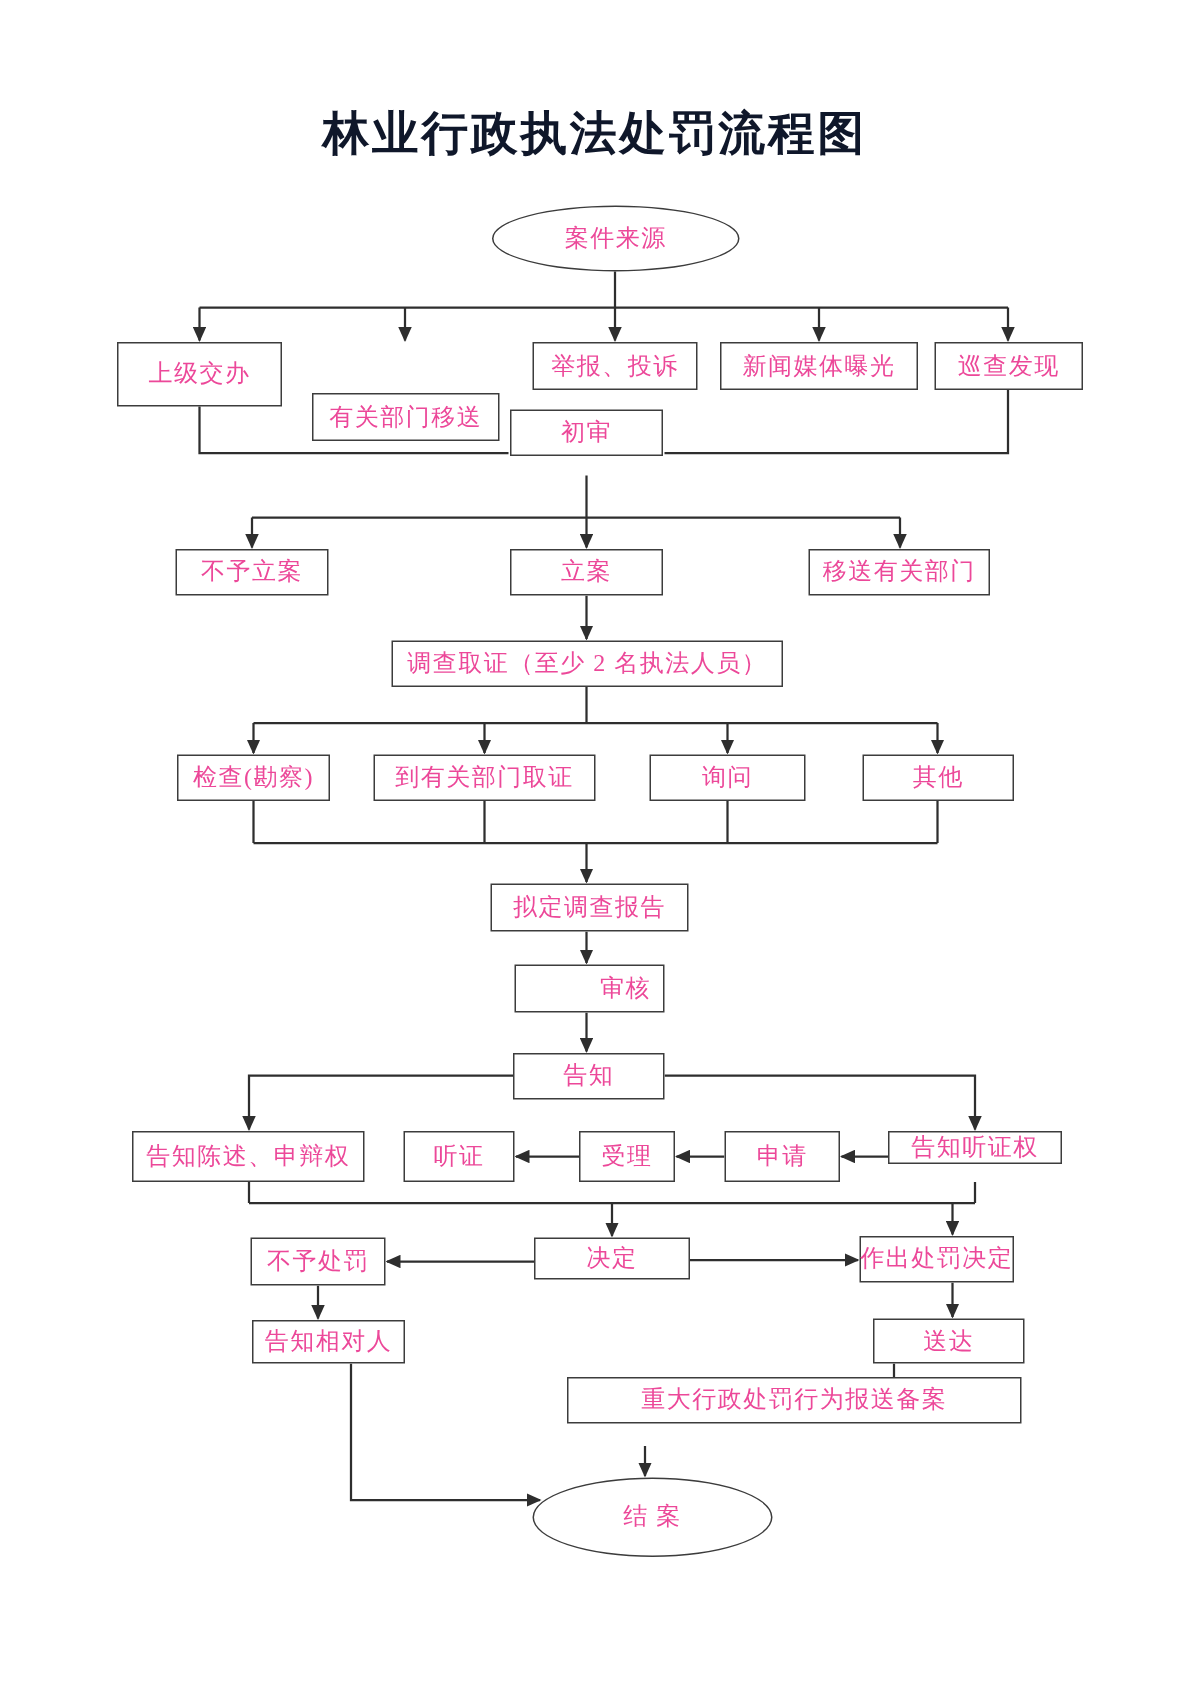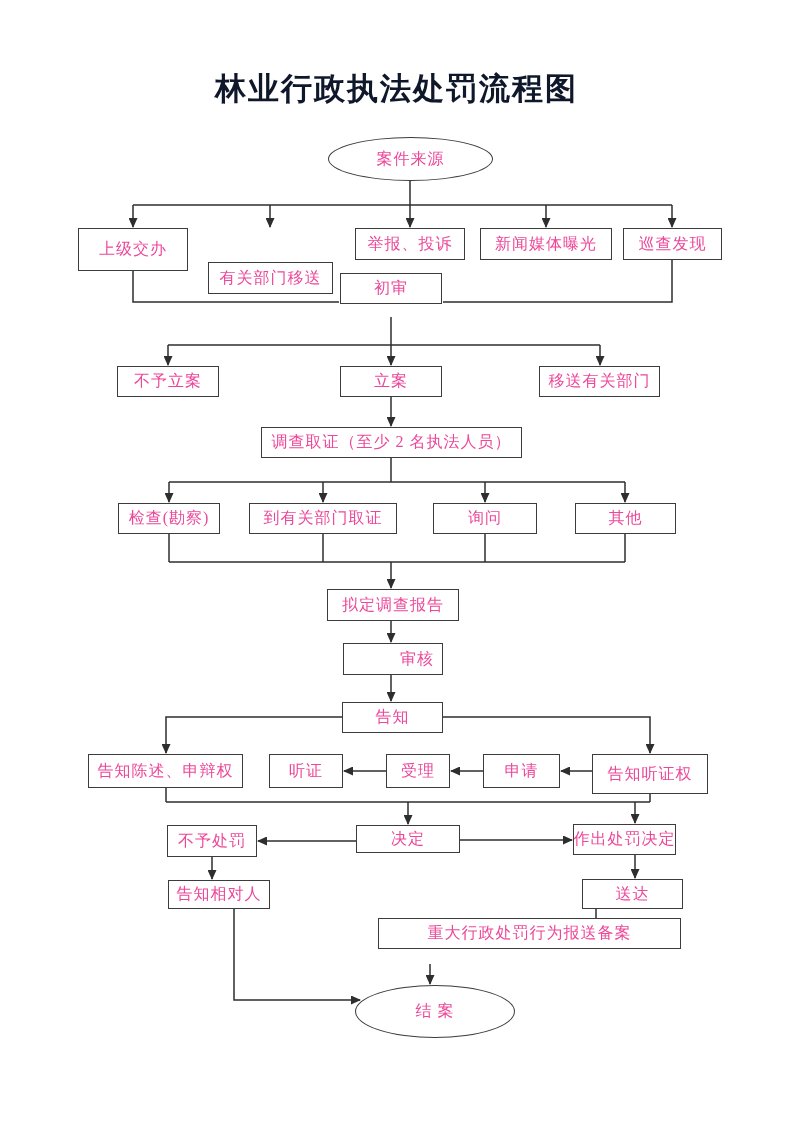--- a/index.html
+++ b/index.html
@@ -158,21 +158,21 @@
       </div>
       <div class="node rect" style="left: 269px; top: 754px; width: 74px; height: 34px;">
         <span>听证</span>
       </div>
       <div class="node rect" style="left: 386px; top: 754px; width: 64px; height: 34px;">
         <span>受理</span>
       </div>
       <div class="node rect" style="left: 483px; top: 754px; width: 77px; height: 34px;">
         <span>申请</span>
       </div>
-      <div class="node rect" style="left: 592px; top: 754px; width: 116px; height: 40px;">
+      <div class="node rect" style="left: 592px; top: 754px; width: 116px; height: 22px;">
         <span>告知听证权</span>
       </div>
       <div class="node rect" style="left: 167px; top: 825px; width: 90px; height: 32px;">
         <span>不予处罚</span>
       </div>
       <div class="node rect" style="left: 356px; top: 825px; width: 104px; height: 28px; text-align: center;">
         <span>决定</span>
       </div>
       <div class="node rect" style="left: 573px; top: 824px; width: 103px; height: 31px;">
         <span>作出处罚决定</span>

